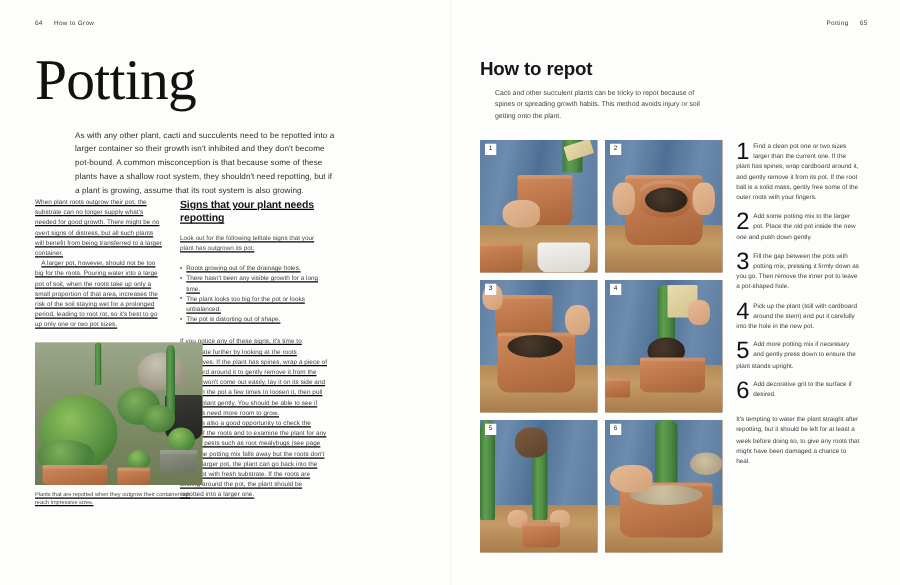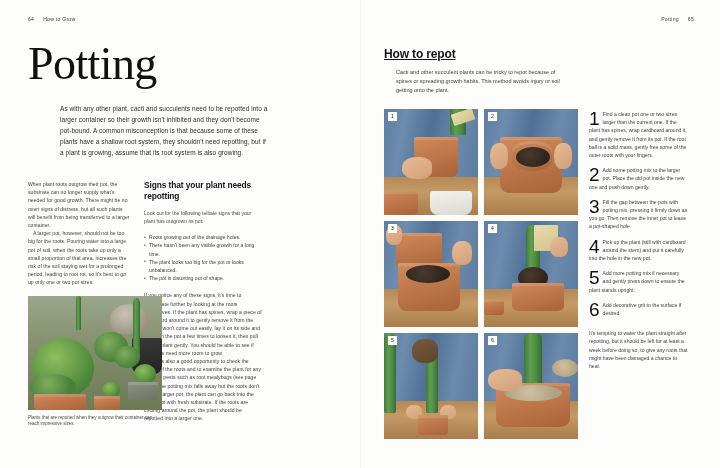--- a/index.html
+++ b/index.html
@@ -50,21 +50,21 @@
     font-size: 6.5px;
     line-height: 11px;
     color: #2c2c2a;
     letter-spacing: .05px;
   }
 
   
   .lp-cols {
     display: flex;
     gap: 14px;
-    margin-top: 22px;
+    text-decoration: underline;
   }
   .lp-col-a { width: 102px; }
   .lp-col-b { width: 118px; }
 
   .body-txt {
     font-size: 5.1px;
     line-height: 8.2px;
     color: #3d3d3b;
     letter-spacing: .04px;
     text-align: left;
@@ -115,26 +115,25 @@
   .caption {
     margin-top: 5px;
     font-size: 4.5px;
     line-height: 6.6px;
     color: #4a4a48;
     width: 128px;
   }
 
   
   .rp-head {
-    font-size: 12px;
+    font-size: 15px;
     font-weight: 700;
     color: #15151a;
     letter-spacing: -0.15px;
     margin-top: 22px;
-    text-decoration: underline;
   }
   .rp-lead {
     margin: 7px 0 0 12px;
     width: 168px;
     font-size: 5.5px;
     line-height: 9px;
     color: #3d3d3b;
   }
   .rp-body {
     display: flex;

